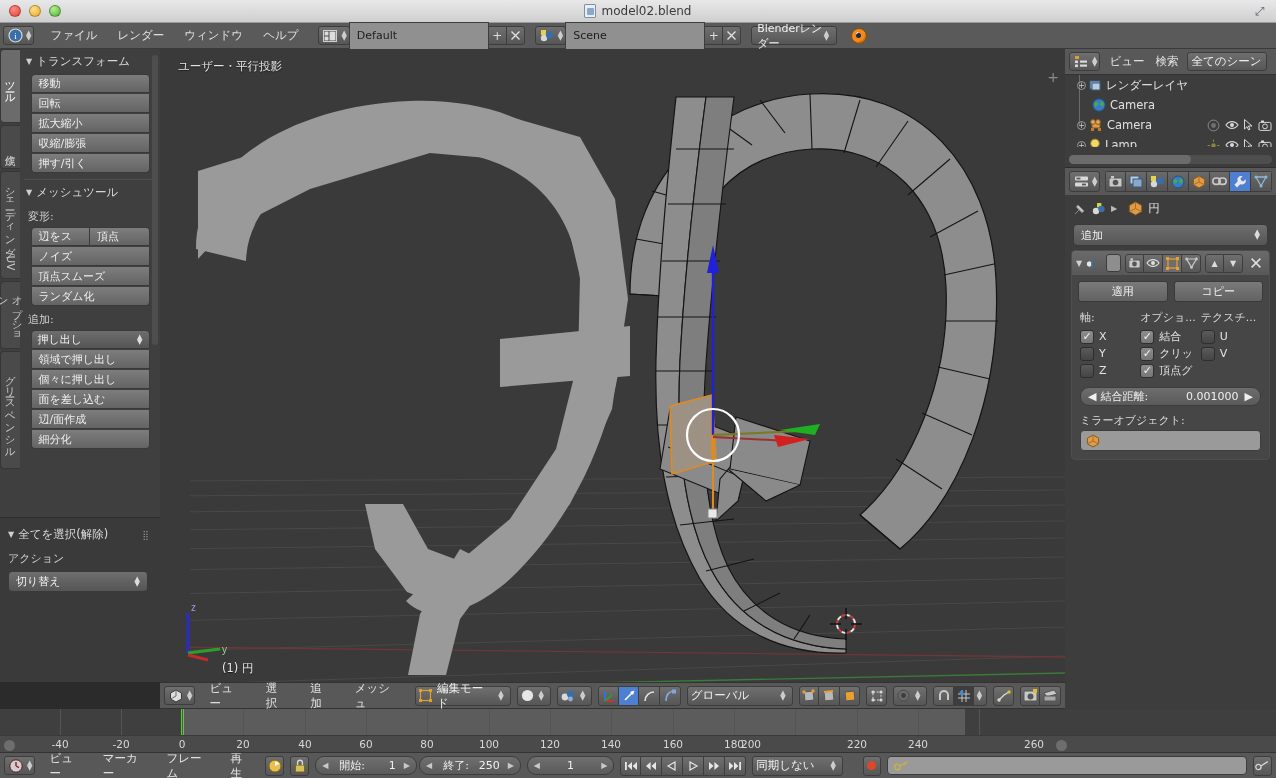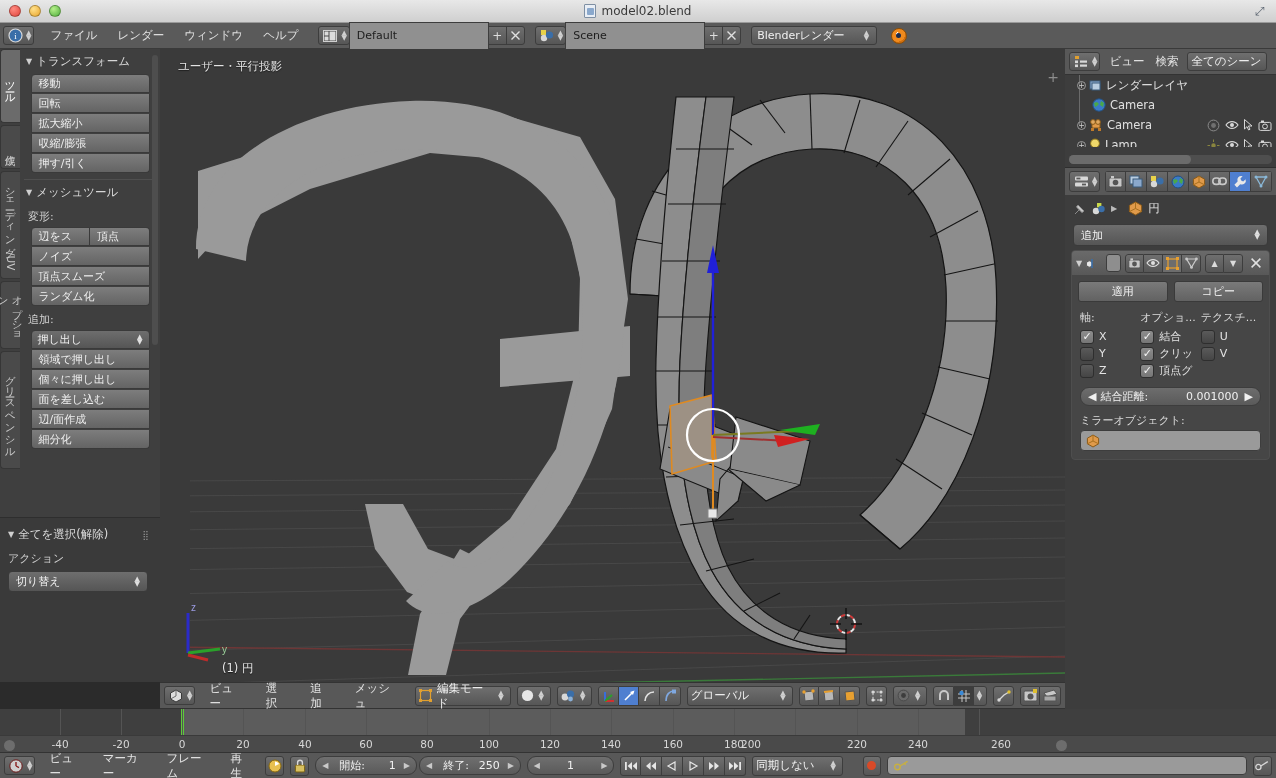--- a/index.html
+++ b/index.html
@@ -353,21 +353,21 @@
       </div>
       <div class="txtfield" style="width:140px;margin-left:-1px;border-radius:0;">Scene</div>
       <div class="sqbtn" style="margin-left:-1px;border-radius:0;">+</div>
       <div class="sqbtn" style="margin-left:-1px;border-radius:0 3px 3px 0;">
         <svg width="11" height="11" viewBox="0 0 11 11">
             <path d="M1.5 1.5 L9.5 9.5 M9.5 1.5 L1.5 9.5" stroke="#e0e0e0" stroke-width="1.4"></path>
           </svg>
       </div>
     </div>
 
-    <div class="ctrl" style="margin-left:10px;width:126px;justify-content:space-between;padding:0 5px;">
+    <div class="ctrl" style="margin-left:10px;width:86px;justify-content:space-between;padding:0 5px;">
       <span style="font-size:11px;color:#f0f0f0;">Blenderレンダー</span>
       <div class="spin">
           <span>▲</span>
           <span>▼</span>
         </div>
     </div>
 
     <div style="display:flex;align-items:center;gap:6px;margin-left:14px;">
       <span class="blogo"></span>
     </div>
@@ -1173,21 +1173,21 @@
         <div class="tl-tick" style="left: 366px;">60</div>
         <div class="tl-tick" style="left: 427px;">80</div>
         <div class="tl-tick" style="left: 489px;">100</div>
         <div class="tl-tick" style="left: 550px;">120</div>
         <div class="tl-tick" style="left: 611px;">140</div>
         <div class="tl-tick" style="left: 673px;">160</div>
         <div class="tl-tick" style="left: 734px;">180</div>
         <div class="tl-tick" style="left: 751px;">200</div>
         <div class="tl-tick" style="left: 857px;">220</div>
         <div class="tl-tick" style="left: 918px;">240</div>
-        <div class="tl-tick" style="left: 1001px;">260</div>
+        <div class="tl-tick" style="left: 1034px;">260</div>
       </div>
     <div class="tl-footer">
       <div class="ctrl">
         <div class="ctrl-ico">
           <svg width="14" height="14" viewBox="0 0 14 14">
               <circle cx="7" cy="7" r="6.2" fill="#d0d0d0" stroke="#6a1818"></circle>
               <path d="M7 7 L7 3 M7 7 L10 8.6" stroke="#8a2020" stroke-width="1.4"></path>
             </svg>
         </div>
         <div class="spin">

